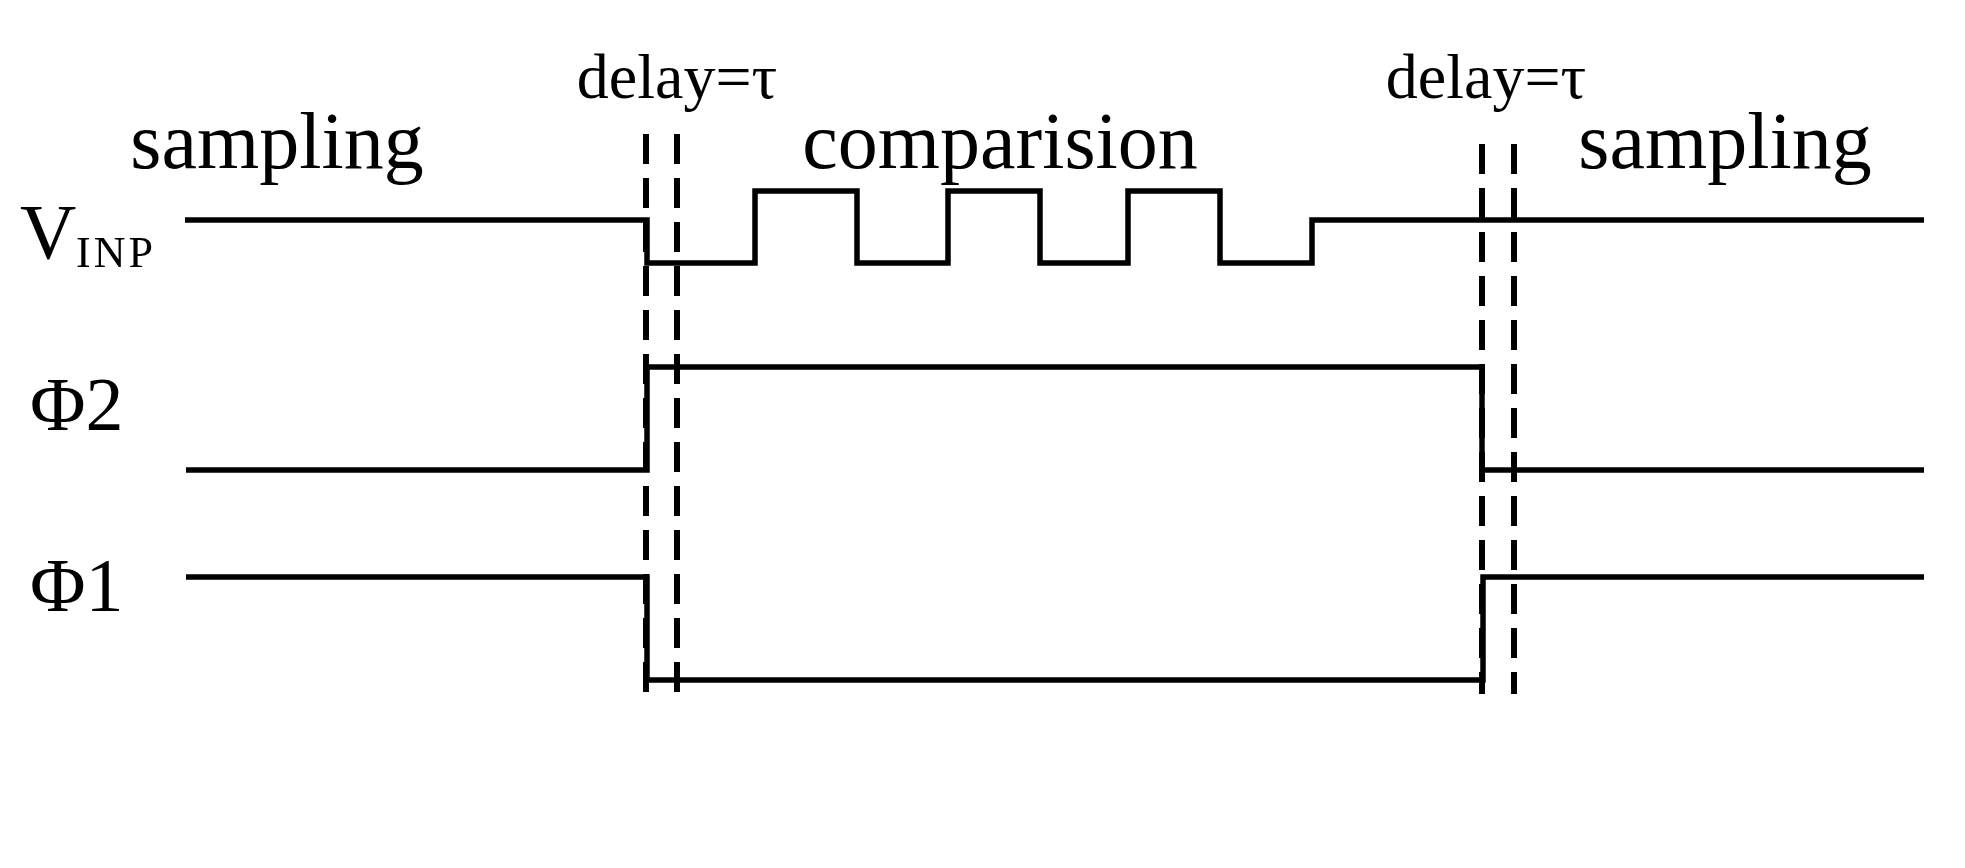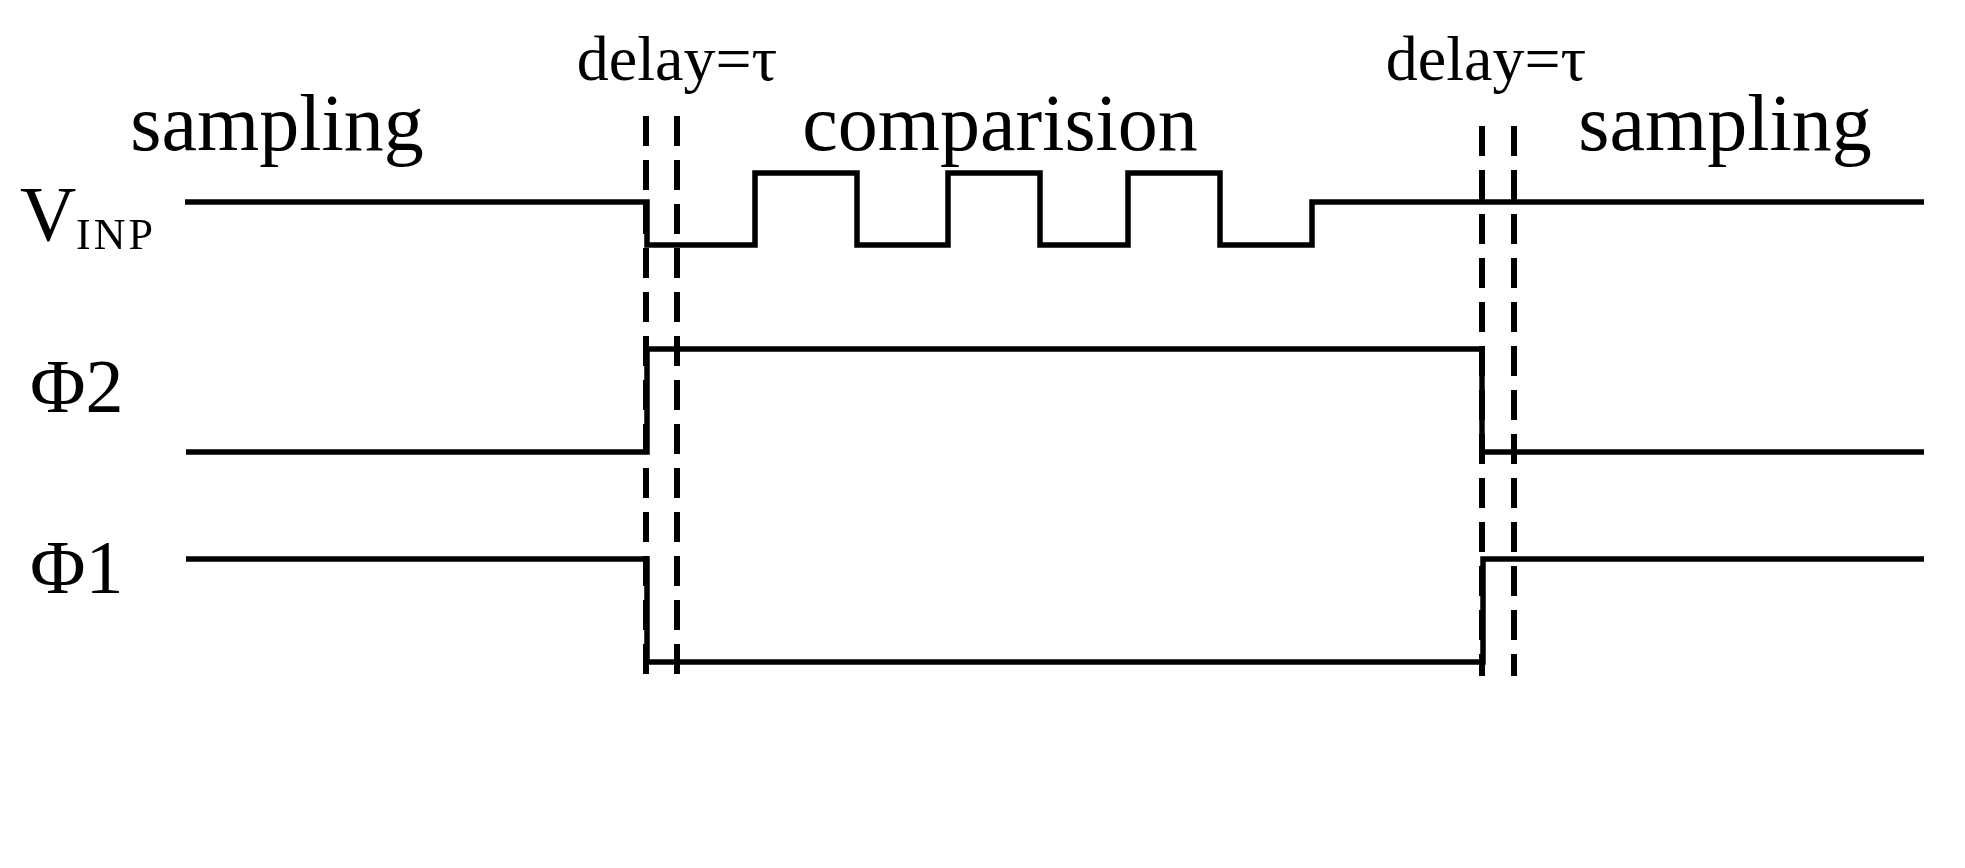--- a/index.html
+++ b/index.html
@@ -2,20 +2,21 @@
 <html style="--line: #000000; --bg: #ffffff;"><head>
 <meta charset="utf-8">
 <style>
   html, body { margin: 0; padding: 0; background: #ffffff; }
   .stage {
     position: relative;
     width: 1965px;
     height: 676px;
     background: var(--bg, #ffffff);
     overflow: hidden;
+    margin-top: 18px;
   }
   svg text {
     font-family: "Liberation Serif", "DejaVu Serif", serif;
     fill: var(--line, #000000);
   }
   .t-big   { font-size: 80px; }
   .t-delay { font-size: 64px; }
   .t-phi   { font-size: 76px; }
   .t-v     { font-size: 78px; }
   .t-vsub  { font-size: 44px; letter-spacing: 3px; }

